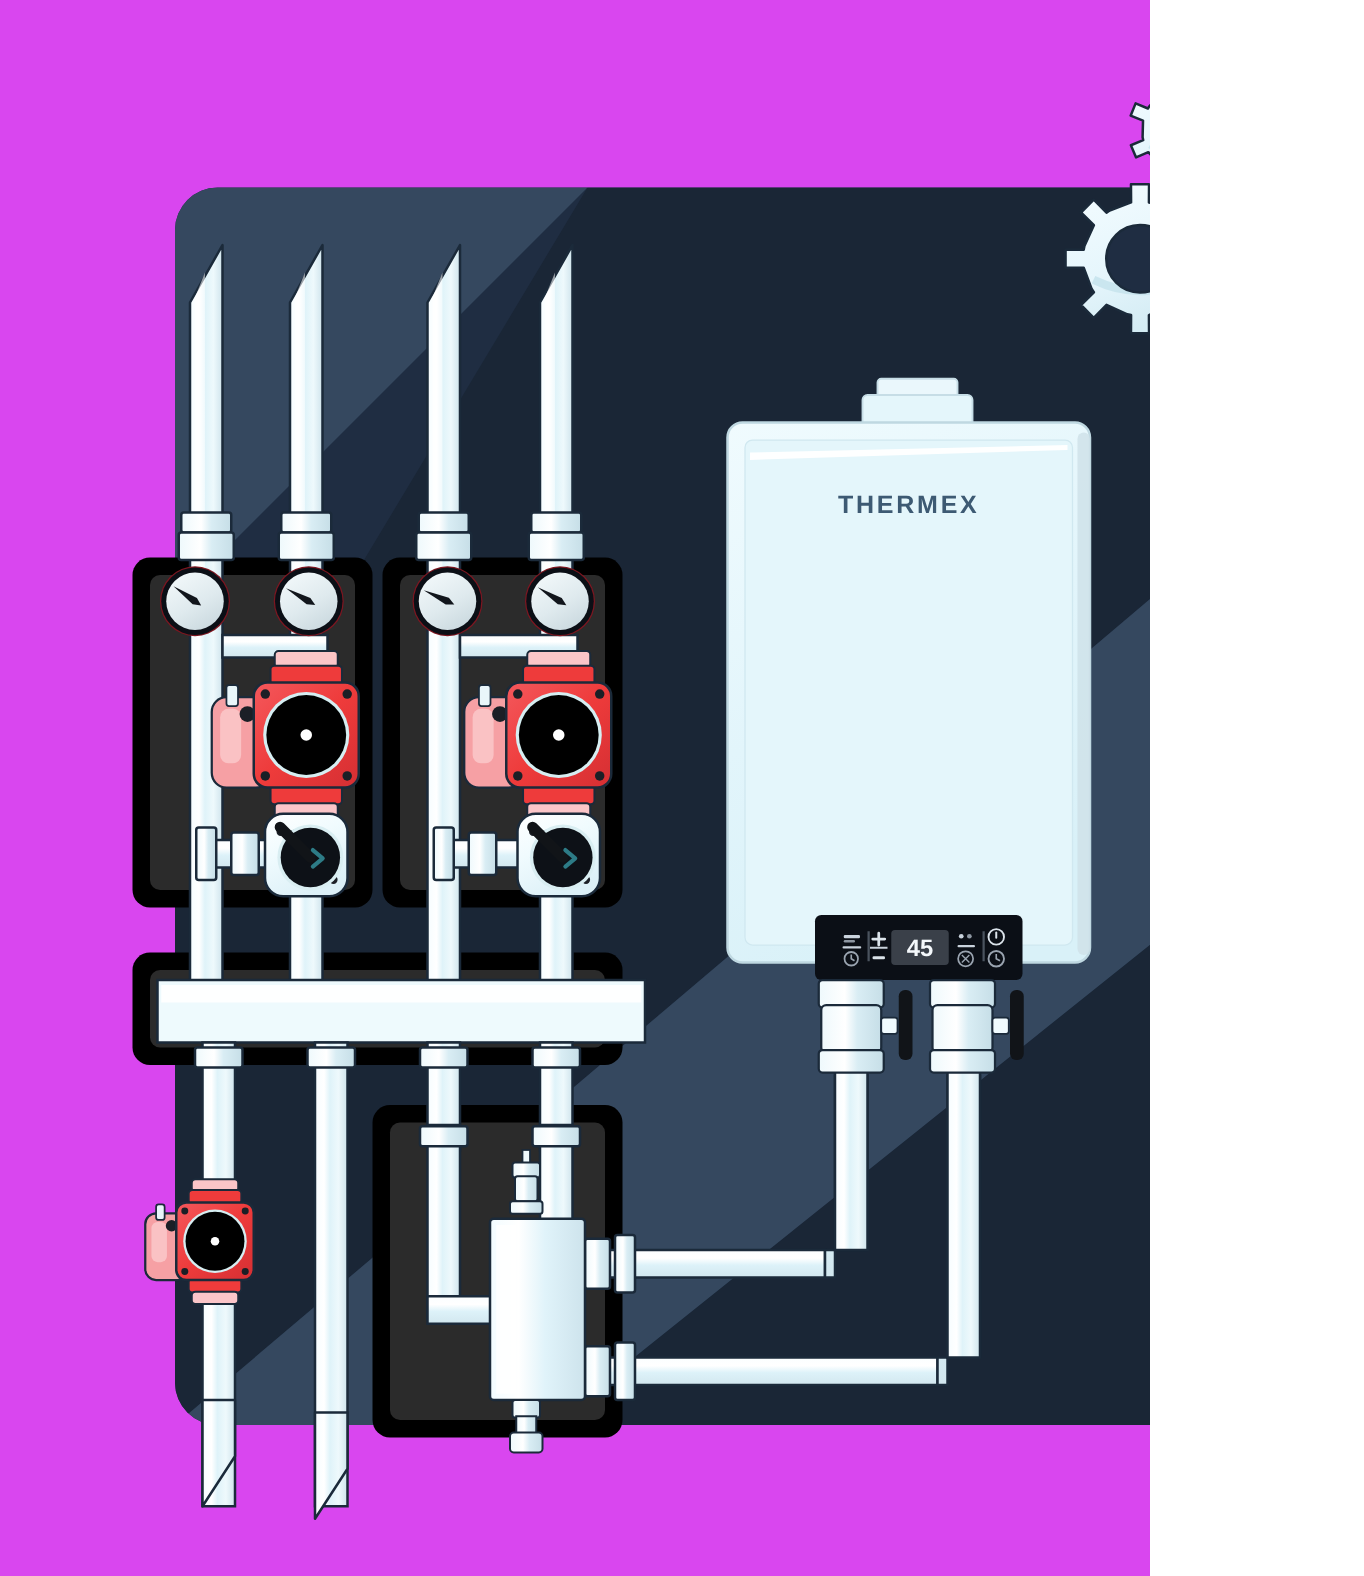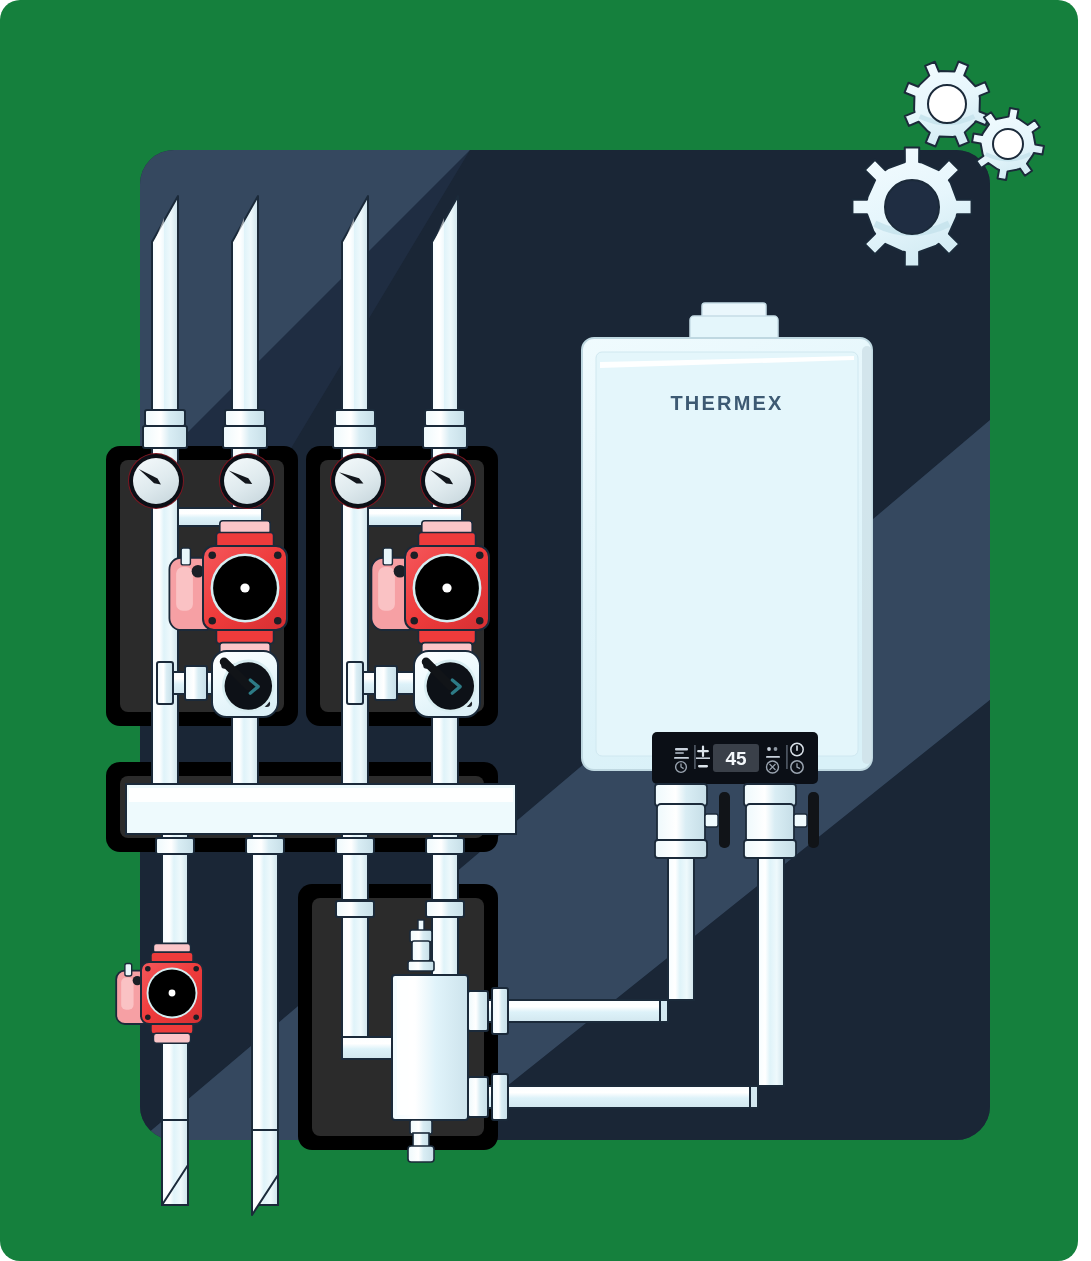--- a/index.html
+++ b/index.html
@@ -18,21 +18,21 @@
     background: #ffffff;
     overflow: hidden;
   }
   #scene svg {
     display: block;
   }
 </style>
 </head>
 <body>
 
-<div id="scene" style="width: 1078px; height: 1261px; background: #15803d; border-radius: 20px;">
+<div id="scene" style="width: 920px; height: 1261px; background: #d946ef;">
 <svg id="art" width="1091" height="1261" viewBox="0 0 1091 1261" xmlns="http://www.w3.org/2000/svg">
   <defs>
     <clipPath id="panelClip">
       <rect id="panelClipRect" x="140" y="150" width="850" height="990" rx="34" ry="34"></rect>
     </clipPath>
     <linearGradient id="pipeGradV" x1="0" y1="0" x2="1" y2="0">
       <stop offset="0%" stop-color="#f6fdff"></stop>
       <stop offset="28%" stop-color="#ffffff"></stop>
       <stop offset="46%" stop-color="#dff3f9"></stop>
       <stop offset="72%" stop-color="#eef9fc"></stop>

